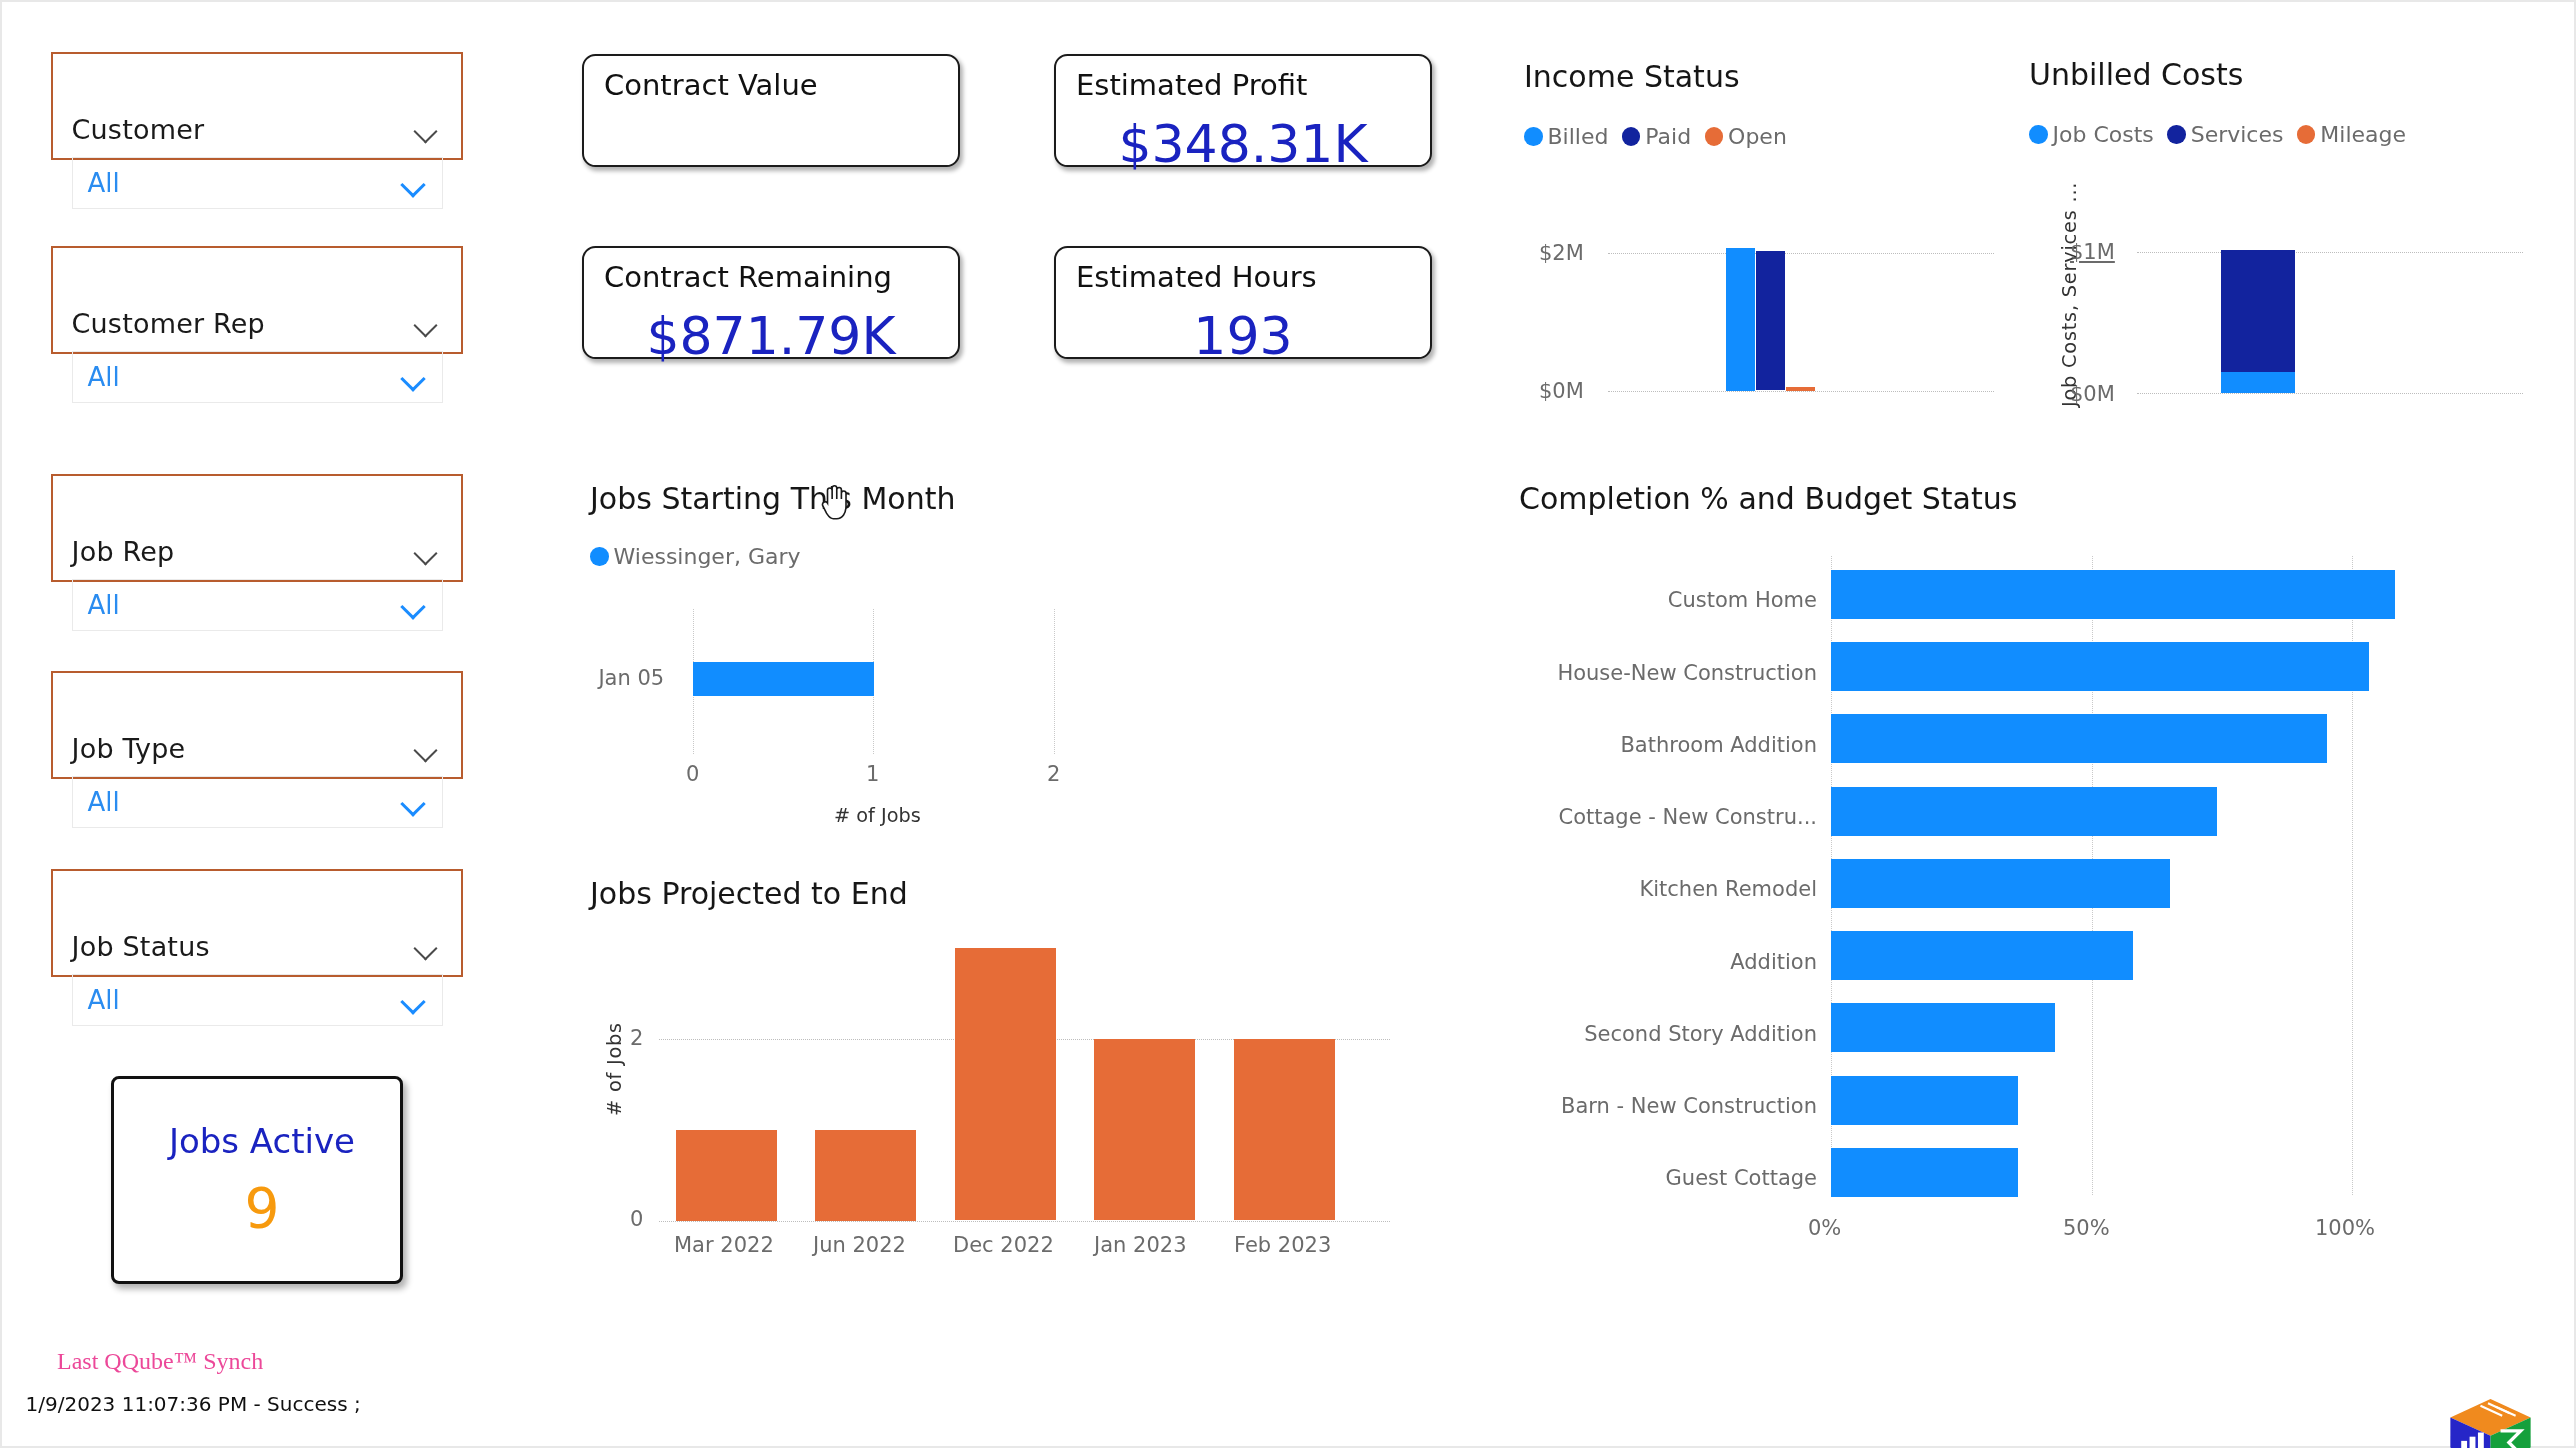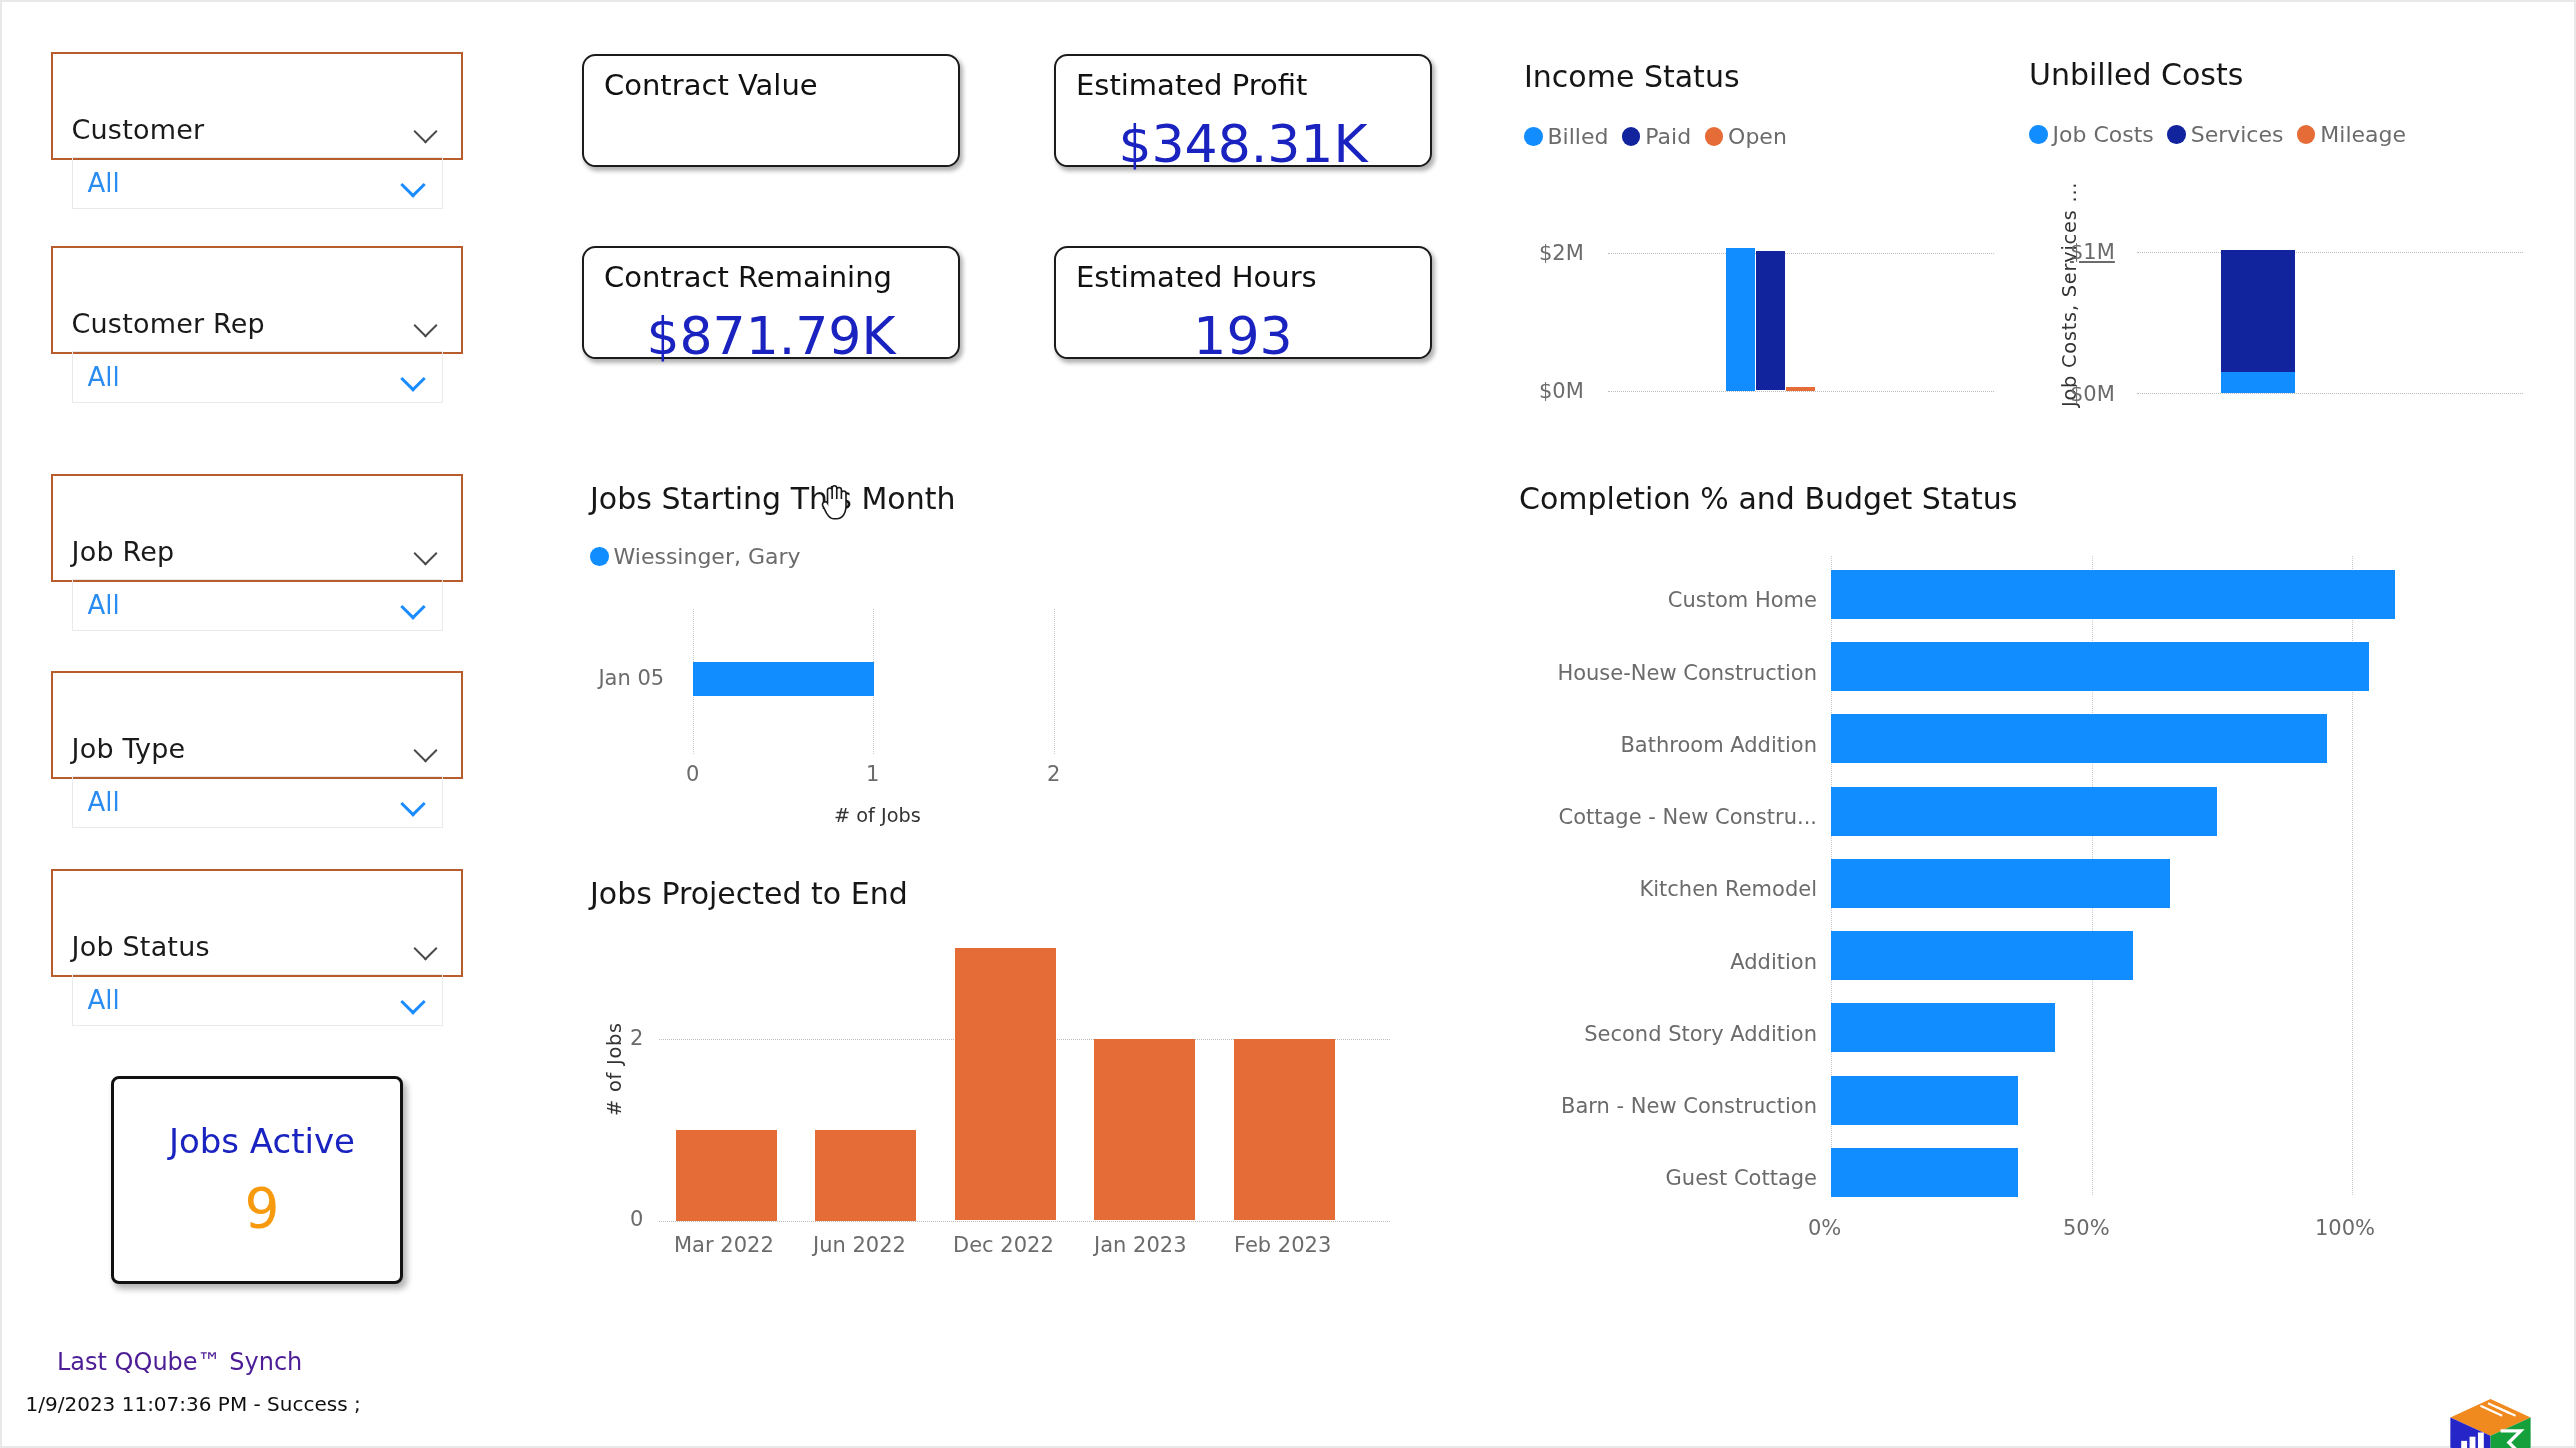--- a/index.html
+++ b/index.html
@@ -71,21 +71,21 @@
     background: #ffffff;
     border: 3.4px solid #111111;
     border-radius: 8px;
     box-shadow: 3.4px 5px 6.7px rgba(0,0,0,0.30);
     display: flex; flex-direction: column; align-items: center; justify-content: center; padding-left: 10px;
   }
   .ja-label { font-size: 34px; color: #1a23c0; }
   .ja-value { font-size: 55px; color: #f79a0e; margin-top: 15px; }
 
   
-  .synch-title { position: absolute; font-size: 24px; color: #4c1d95; }
+  .synch-title { position: absolute; font-size: 24px; color: #ec4899; font-family: Liberation Serif, serif; }
   .synch-sub   { position: absolute; font-size: 20px; color: #101010; }
 
   
   .vis-title {
     position: absolute; font-size: 30px; color: #161616; font-weight: 400; white-space: nowrap;
   }
   .legend {
     position: absolute; display: flex; align-items: center; gap: 13.4px;
   }
   .legend-item { display: flex; align-items: center; gap: 5px; }

